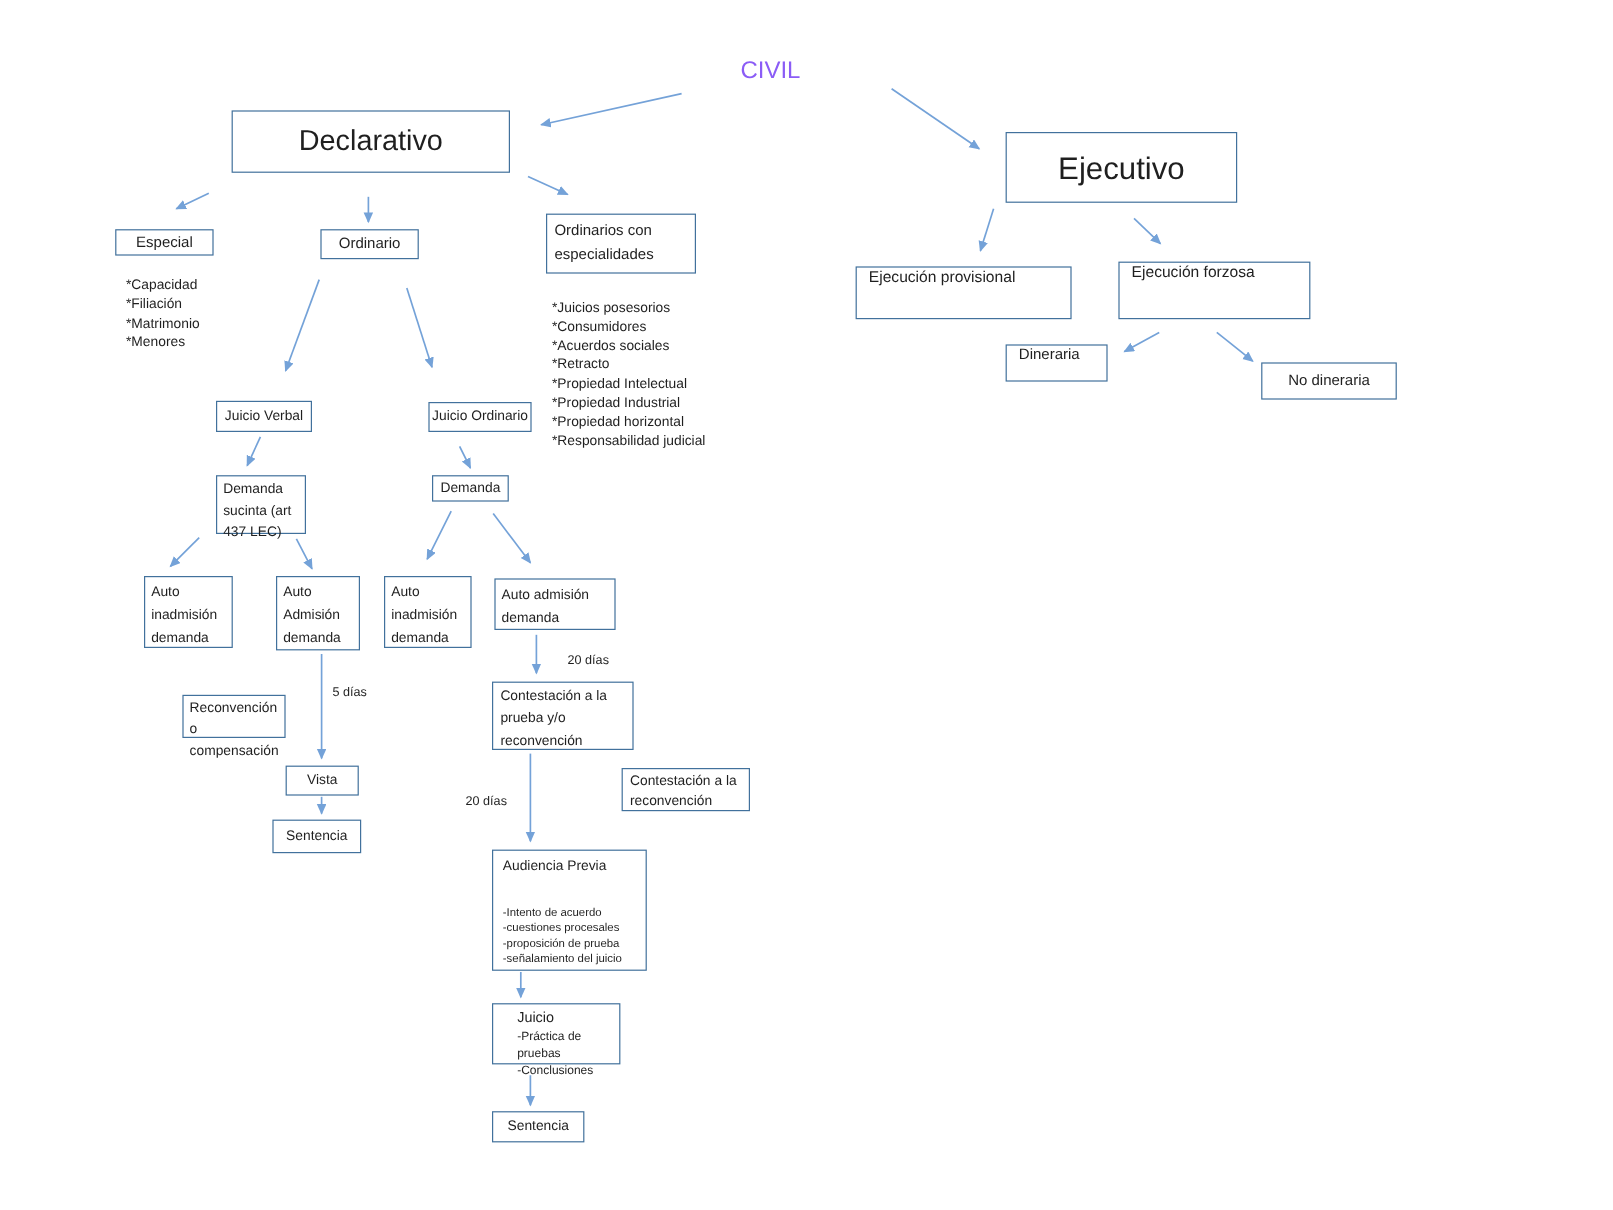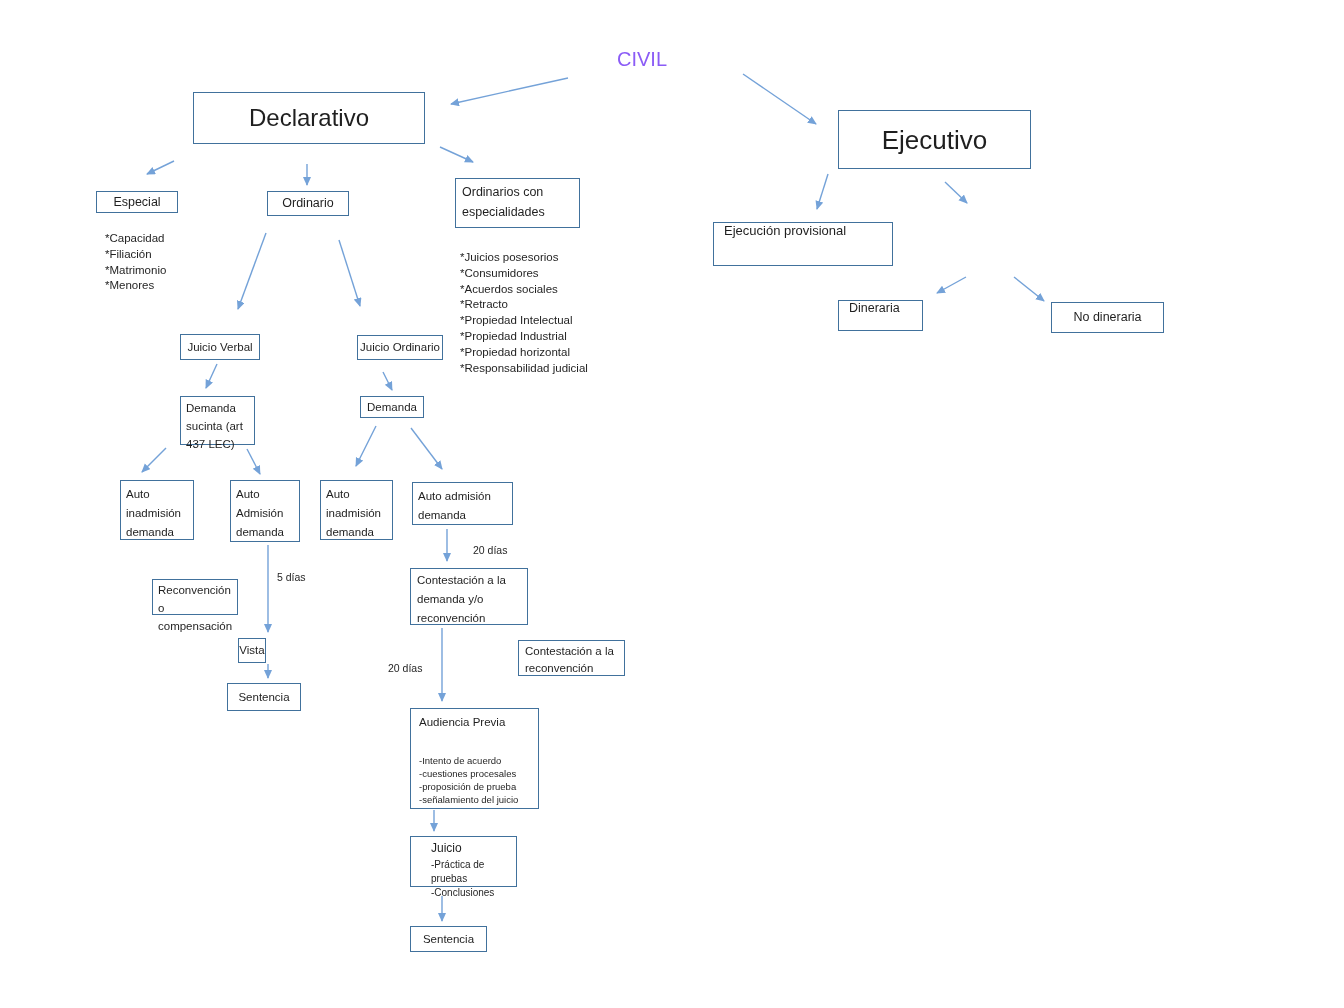--- a/index.html
+++ b/index.html
@@ -184,30 +184,30 @@
   </div>
 
   <div class="time-label" style="left:277px;top:571px;">5 días</div>
   <div class="time-label" style="left:473px;top:544px;">20 días</div>
   <div class="time-label" style="left:388px;top:662px;">20 días</div>
 
   <div class="node leftalign lh18" style="left:152px;top:579px;width:86px;height:36px;padding:1px 5px;">
     <span>Reconvención o compensación</span>
   </div>
 
-  <div class="node" style="left:238px;top:638px;width:28px;height:25px;">
+  <div class="node" style="left:238px;top:638px;width:61px;height:25px;">
     <span>Vista</span>
   </div>
 
   <div class="node" style="left:227px;top:683px;width:74px;height:28px;">
     <span>Sentencia</span>
   </div>
 
   <div class="node leftalign lh19" style="left:410px;top:568px;width:118px;height:57px;padding:2px 6px;">
-    <span>Contestación a la demanda y/o reconvención</span>
+    <span>Contestación a la prueba y/o reconvención</span>
   </div>
 
   <div class="node leftalign lh17" style="left:474px;top:640px;width:107px;height:36px;padding:2px 6px;">
     <span>Contestación a la reconvención</span>
   </div>
 
   <div class="node leftalign" id="audiencia-box" style="left:410px;top:708px;width:129px;height:101px;padding:6px 8px;display:block;">
     <span class="inner-title">Audiencia Previa</span>
     <span class="inner-list">
         <div>-Intento de acuerdo</div>
@@ -226,22 +226,25 @@
   </div>
 
   <div class="node" style="left:410px;top:926px;width:77px;height:26px;">
     <span>Sentencia</span>
   </div>
 
   <div class="node vcenter-left" style="left:713px;top:222px;width:180px;height:44px;font-size:13px;">
     <span>Ejecución provisional</span>
   </div>
 
-
-  <div class="node vcenter-left" style="left:838px;top:300px;width:85px;height:31px;font-size:12.5px;">
+  <div class="node vcenter-left" style="left:932px;top:218px;width:160px;height:48px;font-size:13px;">
+    <span>Ejecución forzosa</span>
+  </div>
+
+  <div class="node vcenter-left" style="left:838px;top:287px;width:85px;height:31px;font-size:12.5px;">
     <span>Dineraria</span>
   </div>
 
   <div class="node" style="left:1051px;top:302px;width:113px;height:31px;font-size:12.5px;">
     <span>No dineraria</span>
   </div>
 
 </div>
 
 </body></html>

